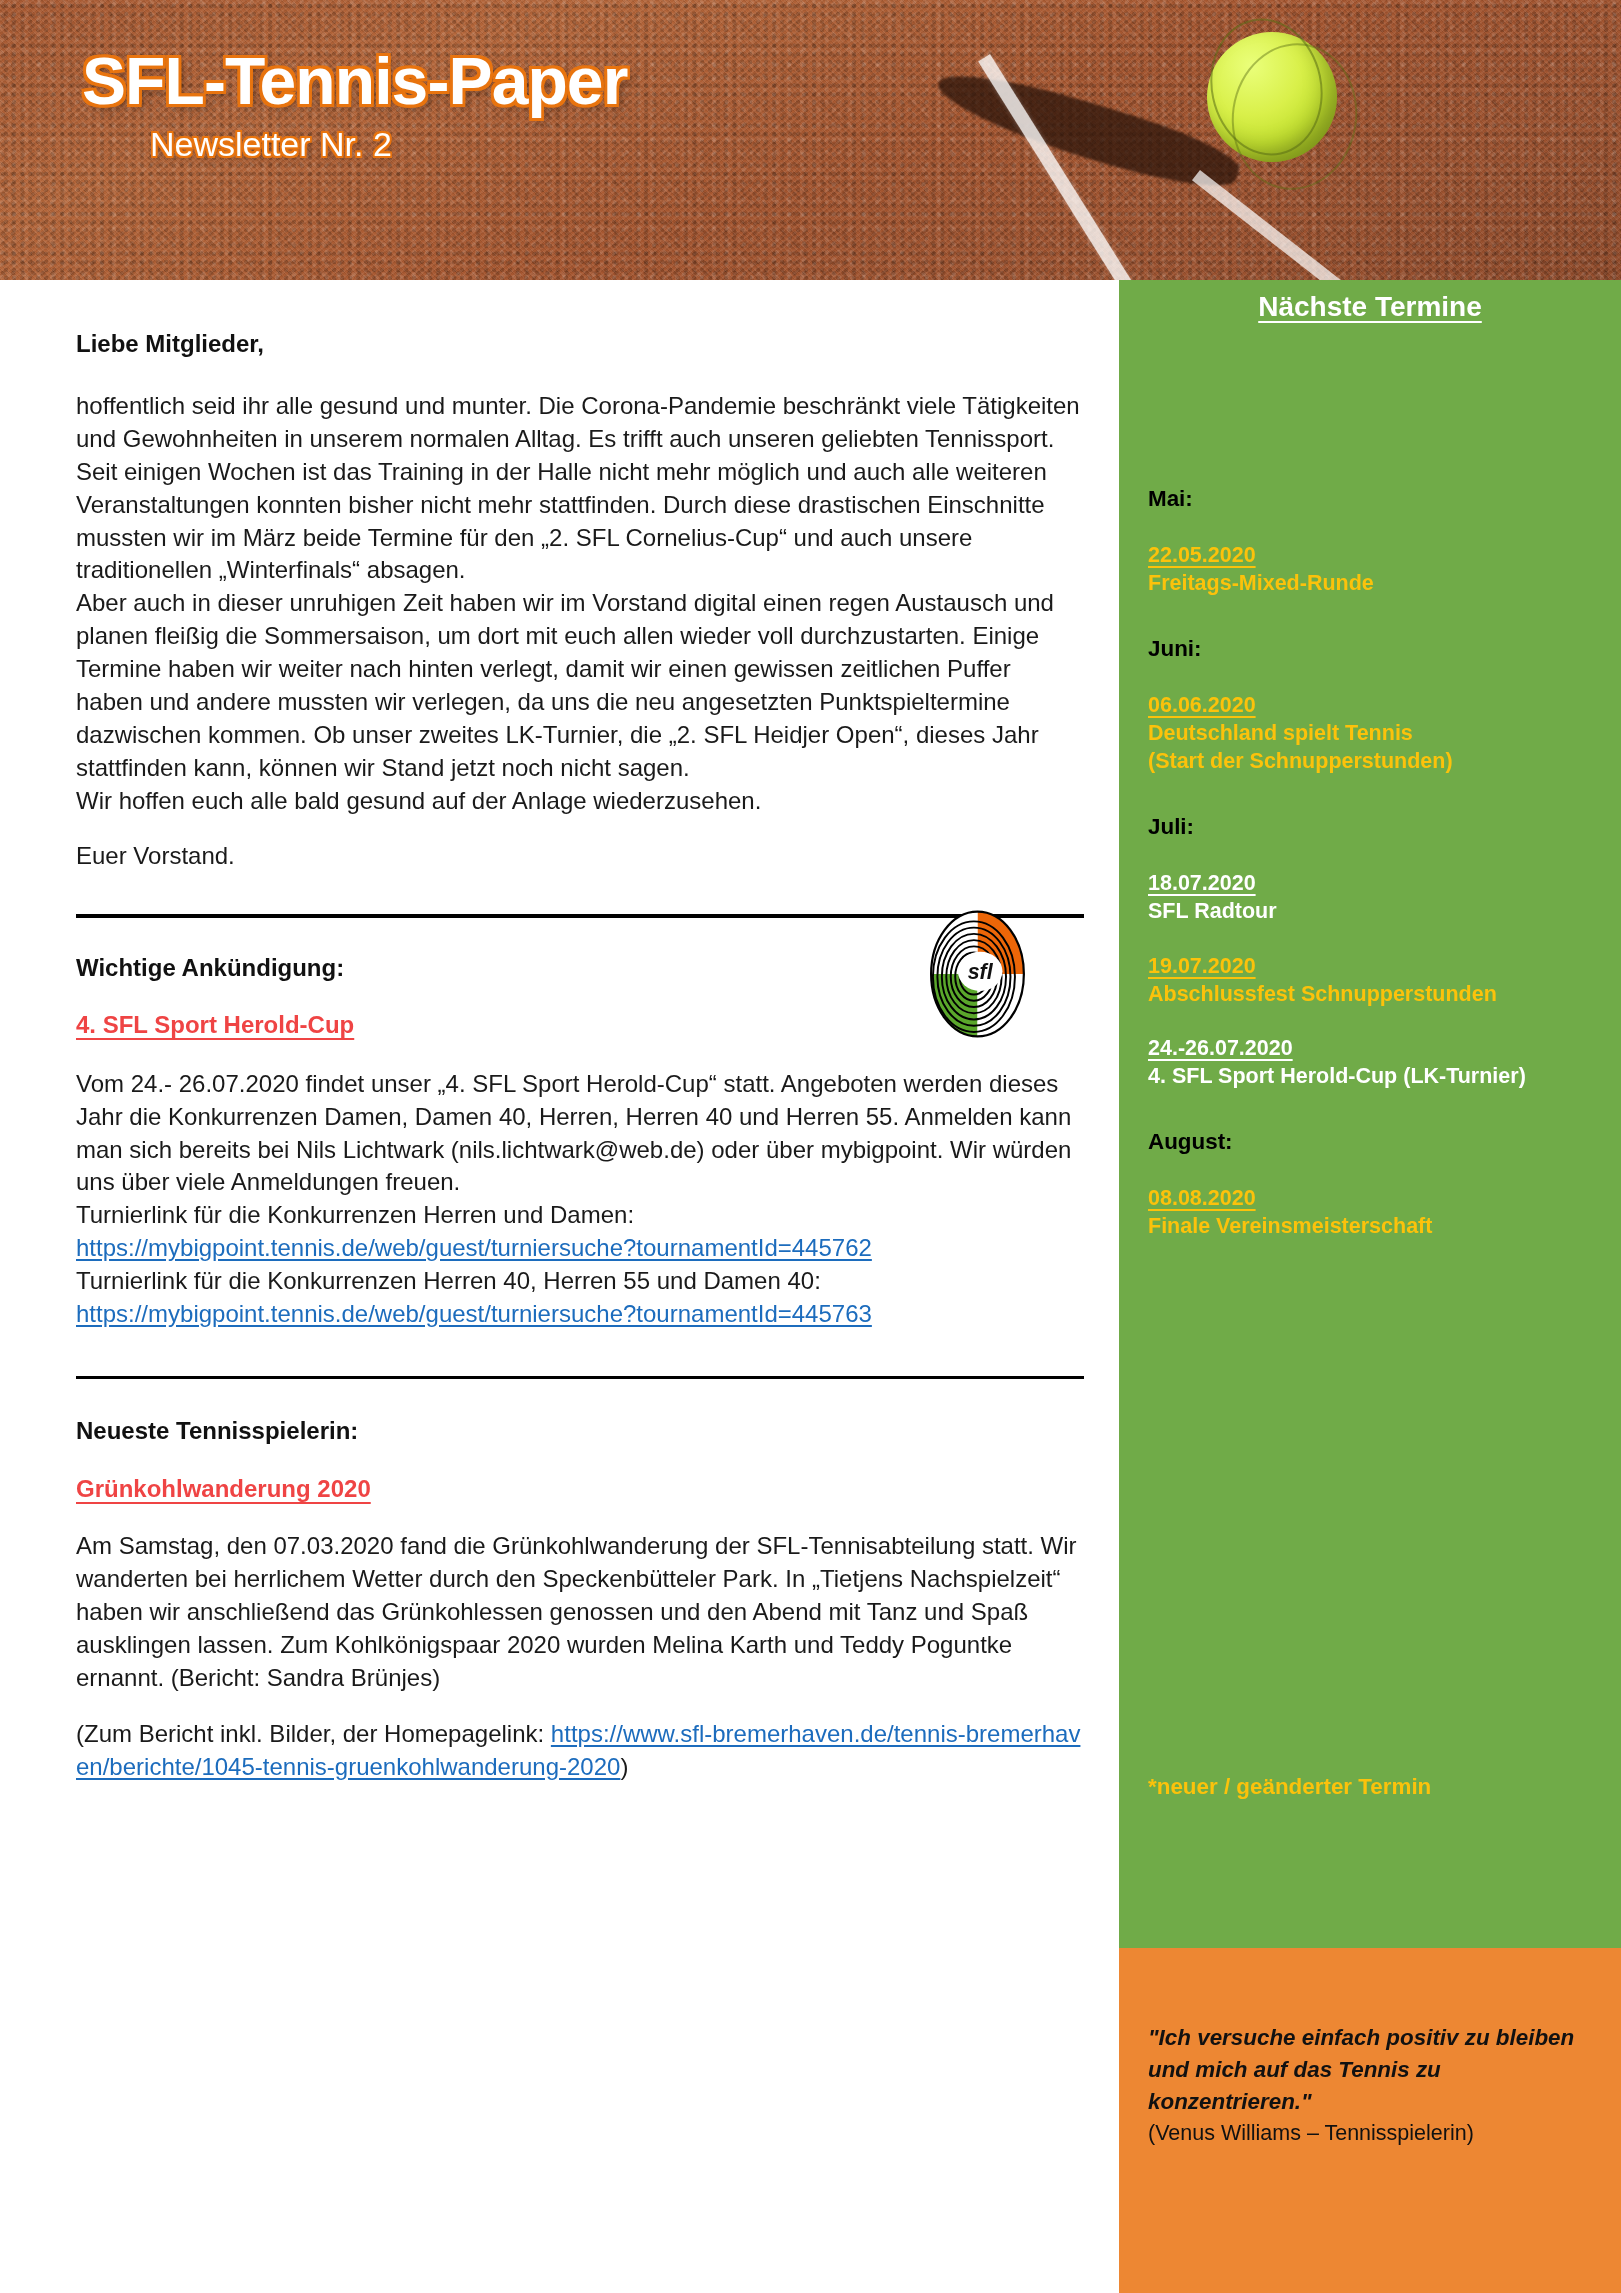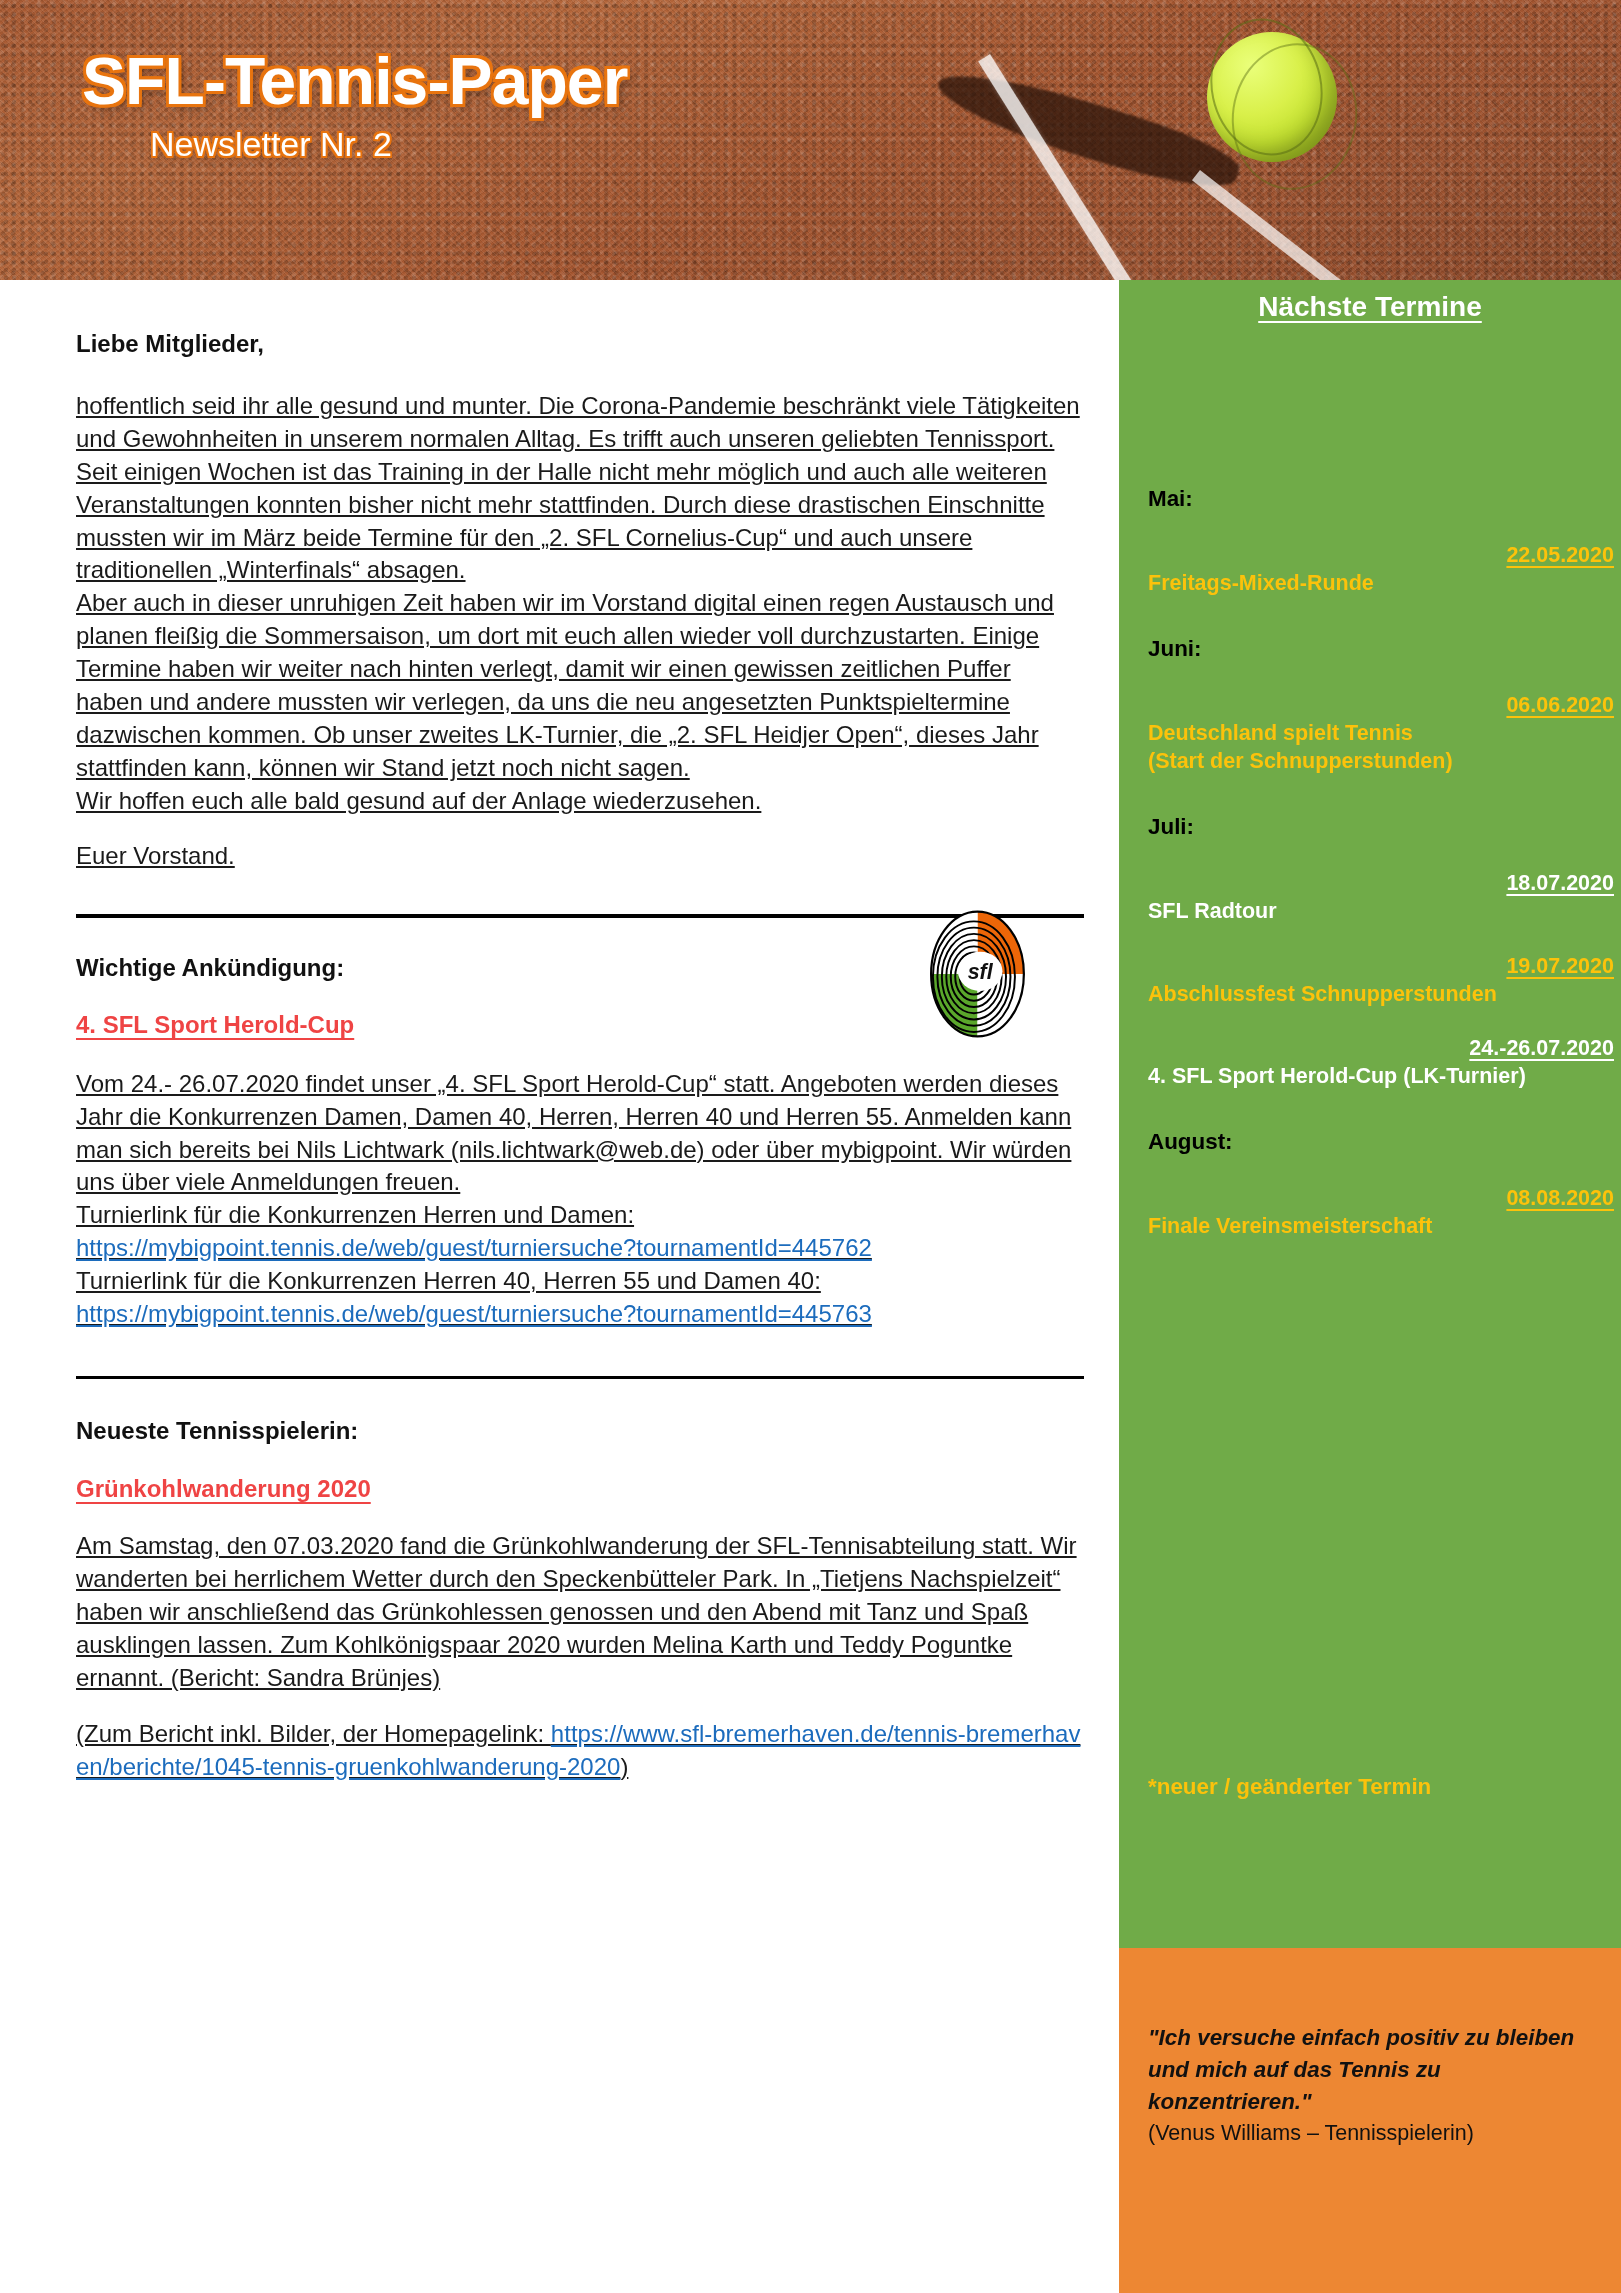--- a/index.html
+++ b/index.html
@@ -134,21 +134,20 @@
     font-size: 24px;
     font-weight: bold;
     color: #111111;
     margin-top: 50px;
   }
   p.body {
     font-size: 24px;
     line-height: 1.37;
     color: #1a1a1a;
     margin: 0;
-    text-decoration: underline;
   }
   .gap-lg { height: 32px; }
   .gap-md { height: 23px; }
 
   .divider {
     height: 3.6px;
     background: #000000;
     width: 1008px;
     margin: 0;
   }
@@ -225,21 +224,20 @@
   }
   .month.spaced { margin-top: 38px; }
   .entry { margin: 0 0 27px 0; }
   .entry .date {
     font-size: 21.5px;
     font-weight: bold;
     text-decoration: underline;
     text-underline-offset: 3.6px;
     display: block;
     line-height: 1.3;
-    text-align: right;
   }
   .entry .desc {
     font-size: 21.5px;
     font-weight: bold;
     display: block;
     line-height: 1.3;
   }
   .c-yellow { color: #fcc20b; }
   .c-white { color: #ffffff; }
 

